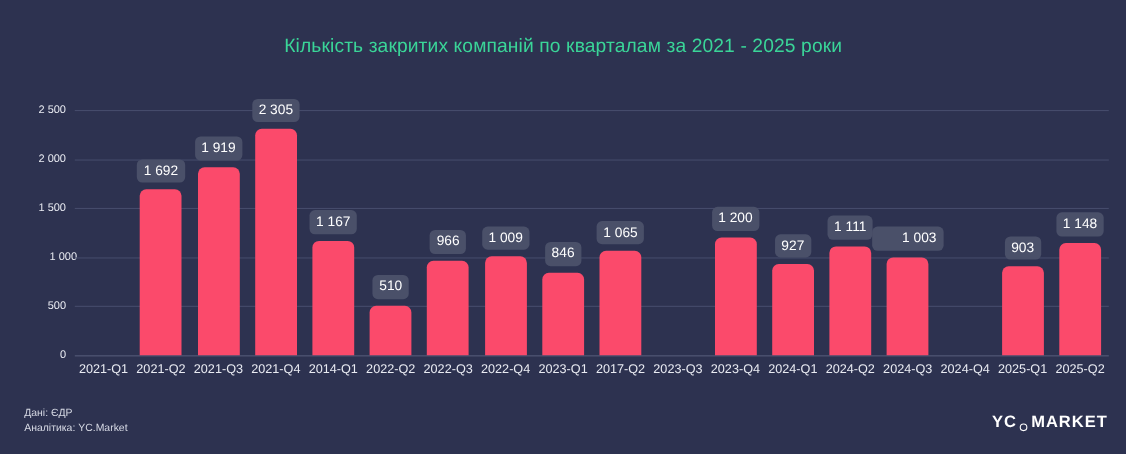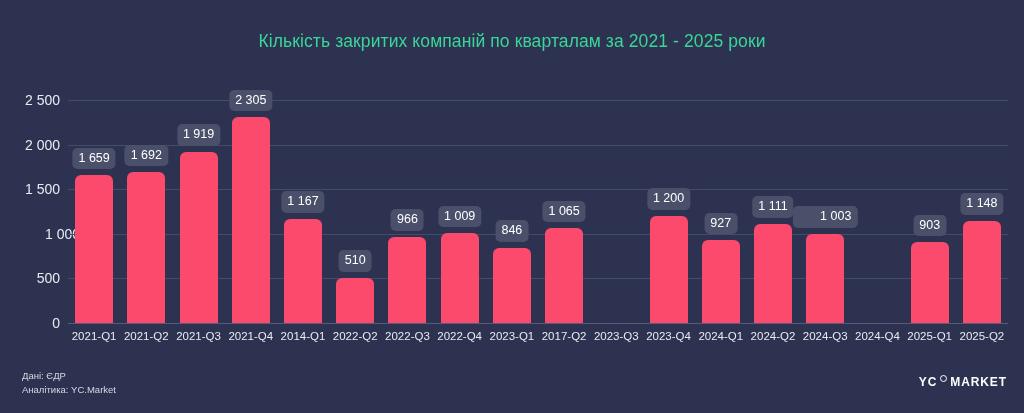--- a/index.html
+++ b/index.html
@@ -48,21 +48,21 @@
     left: 0;
     top: 100px;
     width: 60px;
     height: 223px;
   }
   .y-tick {
     position: absolute;
     right: 0;
     width: 60px;
     text-align: right;
-    font-size: 14px;
+    font-size: 10px;
     color: #e9ebf2;
     transform: translateY(-50%);
     white-space: nowrap;
     margin-left: 40px;
   }
 
   #bars-layer {
     position: absolute;
     left: 68px;
     top: 100px;
@@ -118,26 +118,26 @@
     top: 369px;
     font-size: 9.5px;
     line-height: 14px;
     color: #d6d9e4;
   }
 
   #brand-logo {
     position: absolute;
     right: 17px;
     top: 375px;
-    font-size: 12px;
+    font-size: 15px;
     font-weight: bold;
     letter-spacing: 0.9px;
     color: #ffffff;
     display: flex;
-    align-items: flex-start;
+    align-items: flex-end;
     gap: 3px;
   }
   #brand-dot {
     display: inline-block;
     width: 7px;
     height: 7px;
     border-radius: 50%;
     border: 1.6px solid #ffffff;
   }
 </style>
@@ -158,24 +158,20 @@
 <div id="plot-area">
     <div class="gridline" style="top: 223px; background: rgb(85, 91, 120);"></div>
     <div class="gridline" style="top: 178.4px;"></div>
     <div class="gridline" style="top: 133.8px;"></div>
     <div class="gridline" style="top: 89.2px;"></div>
     <div class="gridline" style="top: 44.6px;"></div>
     <div class="gridline" style="top: 0px;"></div>
   </div>
 
 <div id="bars-layer">
-    <div class="bar-slot" style="left: 7.11111px; width: 38px;">
-      <div class="bar" style="height: 147.983px; background: rgb(251, 74, 107);"></div>
-      <div class="bar-label" style="background: rgb(74, 80, 105); bottom: 153.983px;">1 659</div>
-    </div>
     <div class="bar-slot" style="left: 59.3333px; width: 38px;">
       <div class="bar" style="height: 150.926px; background: rgb(251, 74, 107);"></div>
       <div class="bar-label" style="background: rgb(74, 80, 105); bottom: 156.926px;">1 692</div>
     </div>
     <div class="bar-slot" style="left: 111.556px; width: 38px;">
       <div class="bar" style="height: 171.175px; background: rgb(251, 74, 107);"></div>
       <div class="bar-label" style="background: rgb(74, 80, 105); bottom: 177.175px;">1 919</div>
     </div>
     <div class="bar-slot" style="left: 163.778px; width: 38px;">
       <div class="bar" style="height: 205.606px; background: rgb(251, 74, 107);"></div>

